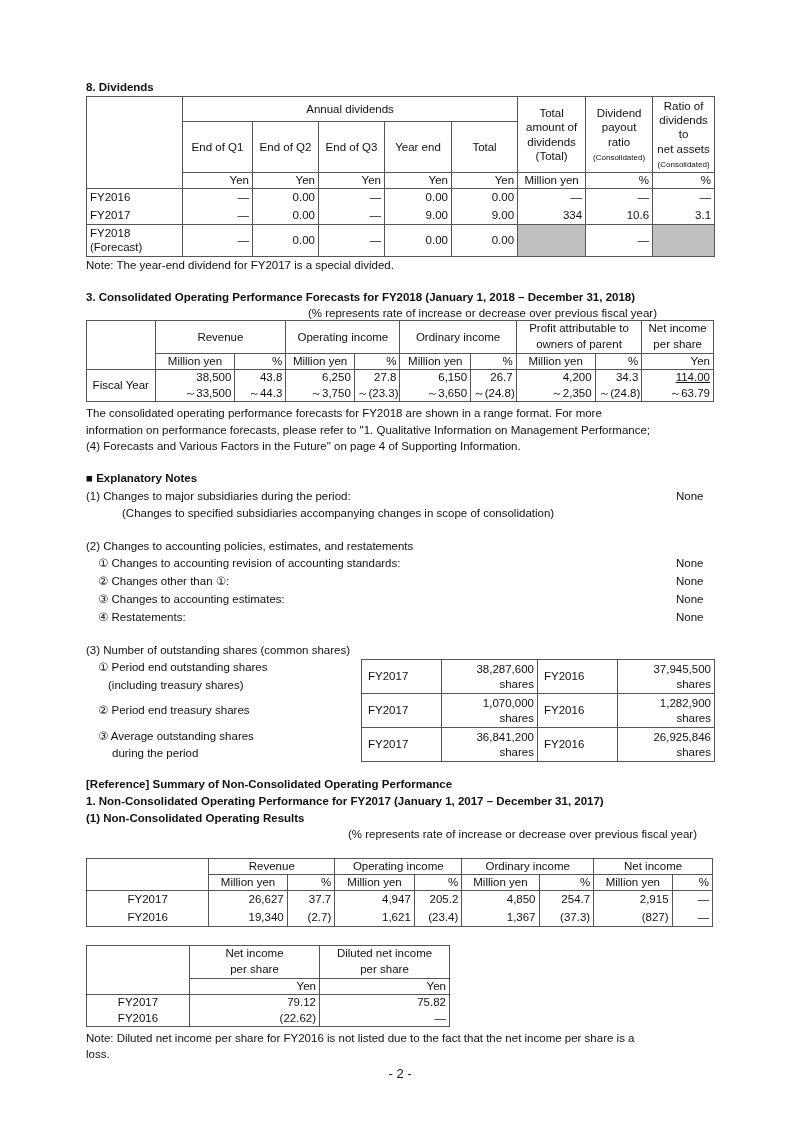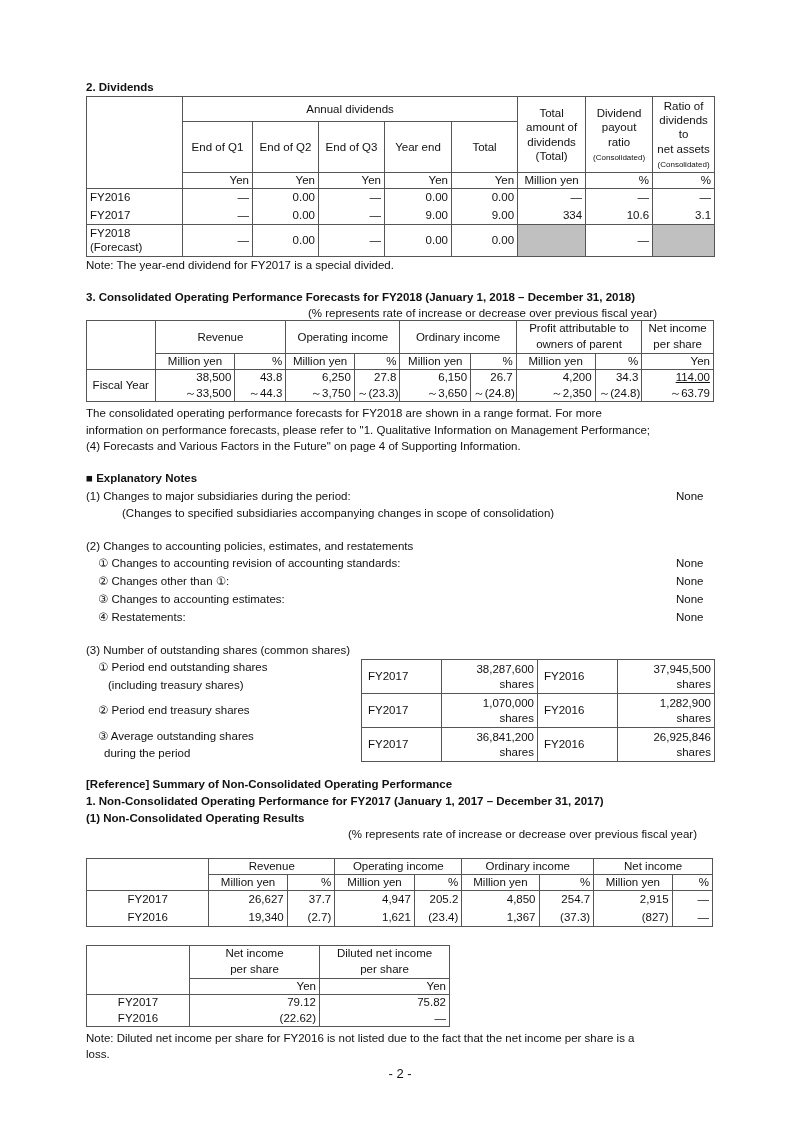--- a/index.html
+++ b/index.html
@@ -16,21 +16,21 @@
   .l { text-align: left; }
   .small { font-size: 8px; }
   .grey { background: #c0c0c0; }
   .thickt { border-top: 1.5px solid #333 !important; }
   .line { position: absolute; white-space: nowrap; }
   .right-val { position: absolute; left: 676px; }
 </style>
 </head>
 <body>
 
-<div class="line bold" style="left:86px; top:80px;">2. Dividends</div>
+<div class="line bold" style="left:86px; top:80px;">8. Dividends</div>
 
 <table style="left:86px; top:96px; width:628px;">
   <colgroup>
     <col style="width:96px">
       <col style="width:70px">
       <col style="width:66px">
       <col style="width:66px">
     <col style="width:67px">
       <col style="width:66px">
       <col style="width:68px">
@@ -183,21 +183,21 @@
 <div class="line" style="left:98px; top:592px;">③ Changes to accounting estimates:</div>
 <div class="right-val" style="top:592px;">None</div>
 <div class="line" style="left:98px; top:610px;">④ Restatements:</div>
 <div class="right-val" style="top:610px;">None</div>
 
 <div class="line" style="left:86px; top:643px;">(3) Number of outstanding shares (common shares)</div>
 <div class="line" style="left:98px; top:660px;">① Period end outstanding shares</div>
 <div class="line" style="left:108px; top:678px;">(including treasury shares)</div>
 <div class="line" style="left:98px; top:703px;">② Period end treasury shares</div>
 <div class="line" style="left:98px; top:729px;">③ Average outstanding shares</div>
-<div class="line" style="left:104px; top:746px;">during the period</div>
+<div class="line" style="left:112px; top:746px;">during the period</div>
 
 <table style="left:361px; top:659px; width:353px; line-height:1.25;">
   <colgroup>
       <col style="width:80px">
       <col style="width:96px">
       <col style="width:80px">
       <col style="width:97px">
     </colgroup>
   <tbody>
       <tr style="height:34px;">

